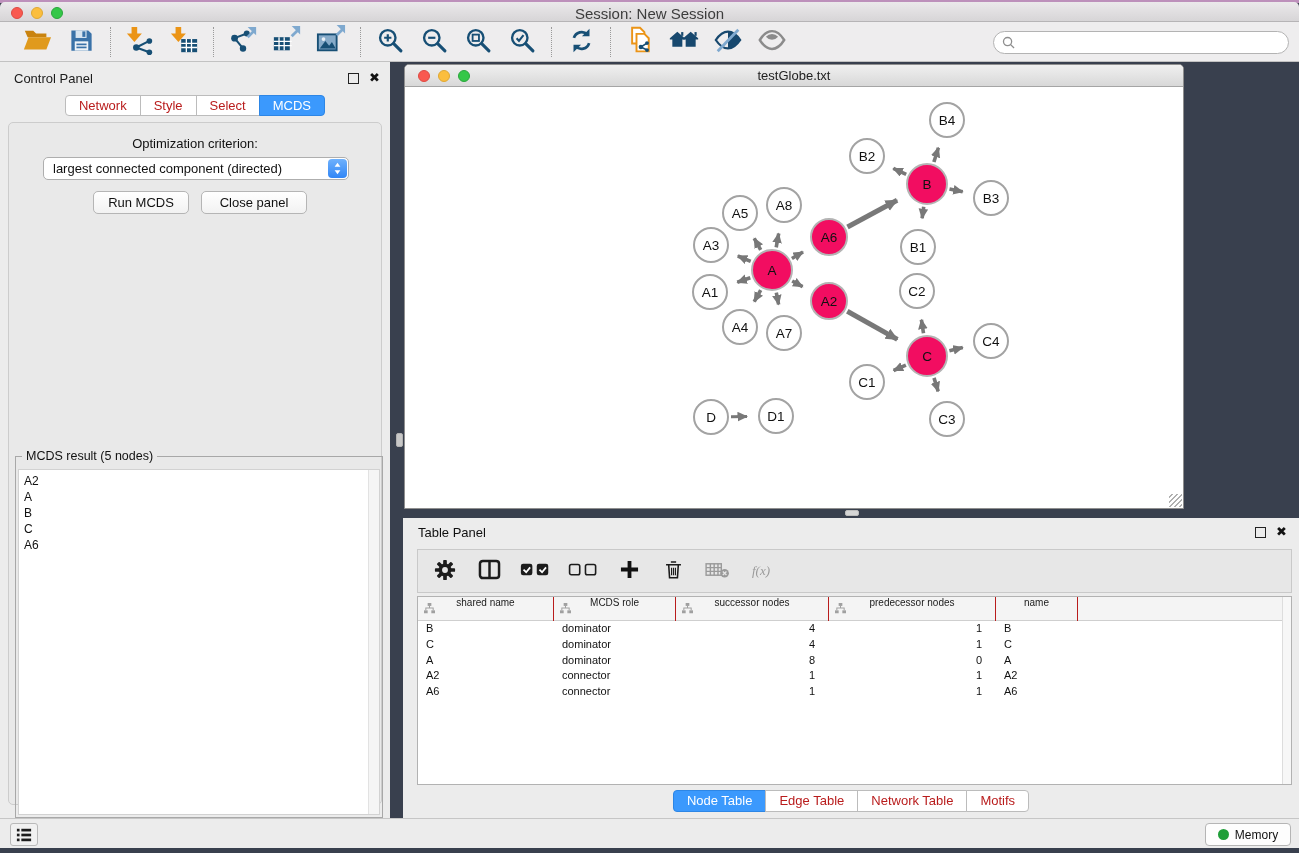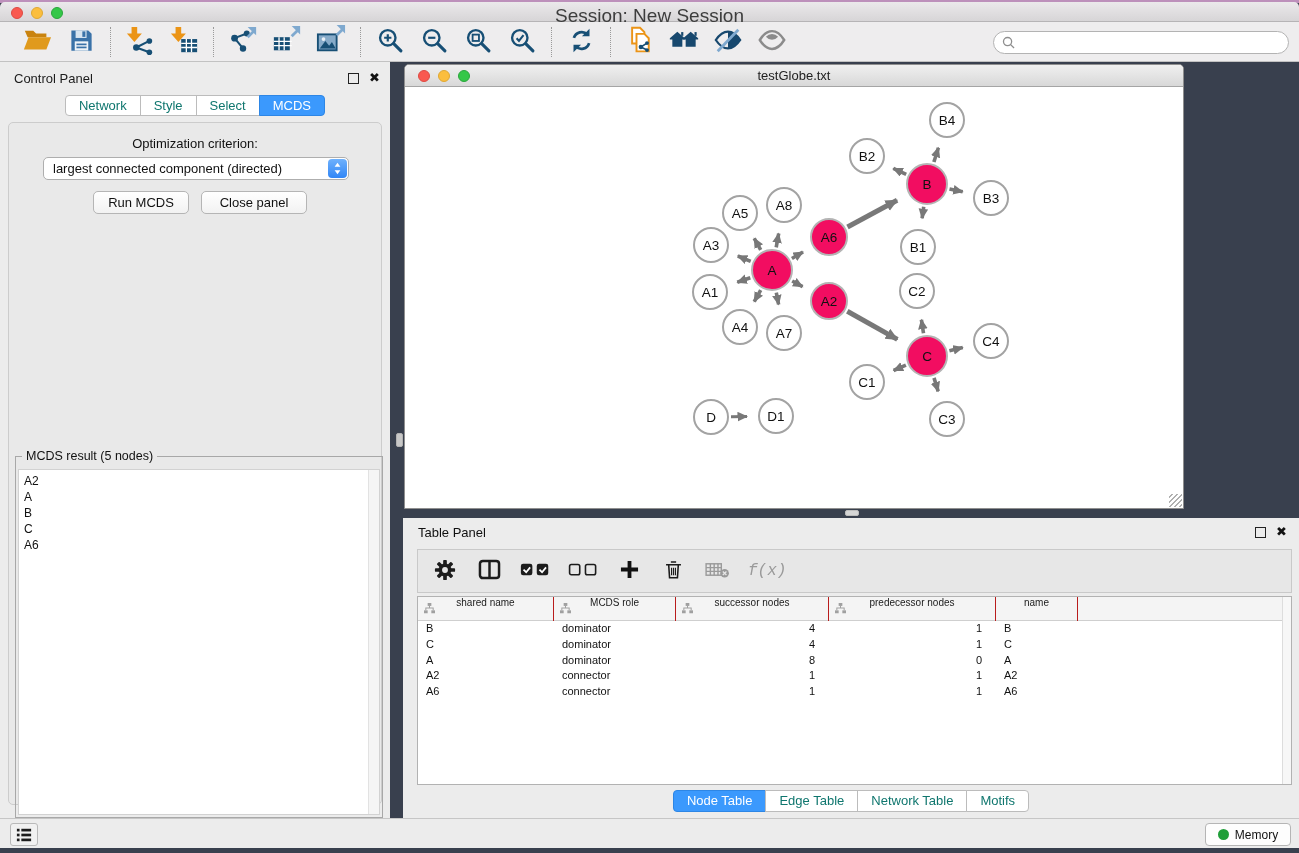--- a/index.html
+++ b/index.html
@@ -25,21 +25,21 @@
     border-bottom: 1px solid #b6b4b6;
     border-radius: 5px 5px 0 0;
   }
   .lights { display:flex; gap:8px; position:absolute; left:11px; top:5px; }
   .light { width:12px; height:12px; border-radius:50%; }
   .light.red    { background:#f95950; border:1px solid #dd4a43; }
   .light.yellow { background:#fbbe3e; border:1px solid #dfa833; }
   .light.green  { background:#34c748; border:1px solid #2aa63c; }
   #titlebar .wtitle {
     position:absolute; left:0; right:0; top:3px; text-align:center;
-    font-size:19px; color:#3d3d3d;
+    font-size:15px; color:#3d3d3d;
   }
 
   
   #toolbar {
     top:22px; left:0; width:1299px; height:40px;
     background:#eeedee; border-bottom:1px solid #c2c2c2;
     display:flex; align-items:center; padding-left:8px;
   }
   .tb-group { display:flex; align-items:center; gap:6px; padding:0 10px; }
   .tb-btn {
@@ -59,21 +59,21 @@
   #cp-title { position:absolute; left:14px; top:9px; font-size:13px; color:#1c1c1c; }
   .float-box { width:11px; height:11px; border:1.6px solid #222; display:inline-block; }
   .panel-x { font-size:13px; font-weight:bold; color:#111; line-height:11px; }
   #cp-float { position:absolute; right:31px; top:11px; }
   #cp-close { position:absolute; right:10px; top:10px; }
 
   .tabs-row { display:flex; justify-content:center; }
   #cp-tabs { position:absolute; left:0; top:33px; width:390px; }
   .tab {
     height:21px; line-height:19px; padding:0 13px; font-size:13px;
-    background:#fff; border:1px solid #bcbcbc; margin-left:-1px; color:#0f766e;
+    background:#fff; border:1px solid #bcbcbc; margin-left:-1px; color:#b91c1c;
   }
   .tab:first-child { border-radius:4px 0 0 4px; margin-left:0; }
   .tab:last-child { border-radius:0 4px 4px 0; }
   .tab.active { background:#3b99fd; border-color:#2d86e5; color:#fff; }
 
   #cp-inner {
     position:absolute; left:8px; top:60px; width:374px; height:683px;
     background:#e9e9e9; border:1px solid #cccccc; border-radius:5px;
   }
   #criterion-label { position:absolute; left:0; right:0; top:13px; text-align:center; font-size:13px; }
@@ -144,21 +144,21 @@
   #table-panel { top:518px; left:403px; width:896px; height:300px; background:#ececec; }
   #tp-title { position:absolute; left:15px; top:7px; font-size:13px; }
   #tp-float { position:absolute; right:33px; top:9px; }
   #tp-close { position:absolute; right:12px; top:8px; }
   #tp-toolbar {
     position:absolute; left:14px; top:31px; width:875px; height:44px;
     background:#e7e7e7; border:1px solid #c9c9c9;
     display:flex; align-items:center; gap:18px; padding-left:14px;
   }
   .tpt-btn { background:transparent; border:none; display:flex; align-items:center; justify-content:center; min-width:26px; height:30px; }
-  .fx-text { font-family:Liberation Mono, monospace; font-style:italic; font-size:16px; color:#9a9a9a; }
+  .fx-text { font-family:Liberation Serif, serif; font-style:italic; font-size:13px; color:#9a9a9a; }
 
   #node-table {
     position:absolute; left:14px; top:78px; width:875px; height:189px;
     background:#fff; border:1px solid #b2b2b2;
   }
   #thead { display:flex; height:24px; background:#f4f4f4; border-bottom:1px solid #cfcfcf; }
   .th {
     position:relative; height:24px; border-right:1px solid #b91c1c;
     display:flex; align-items:flex-start; justify-content:center;
     font-size:10px; color:#1a1a1a;

